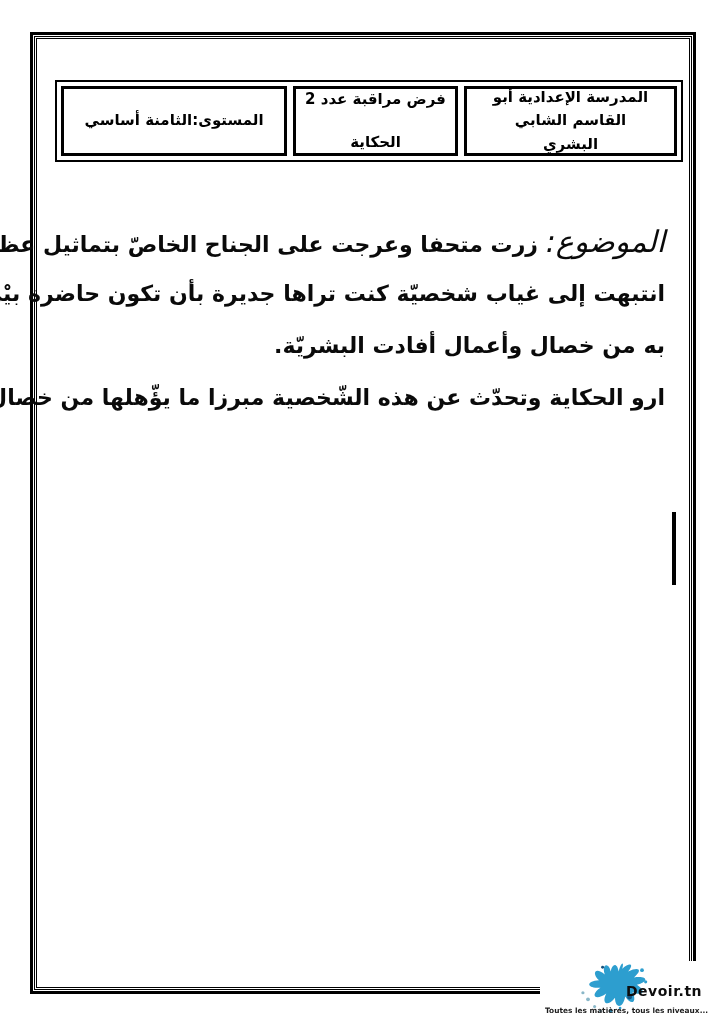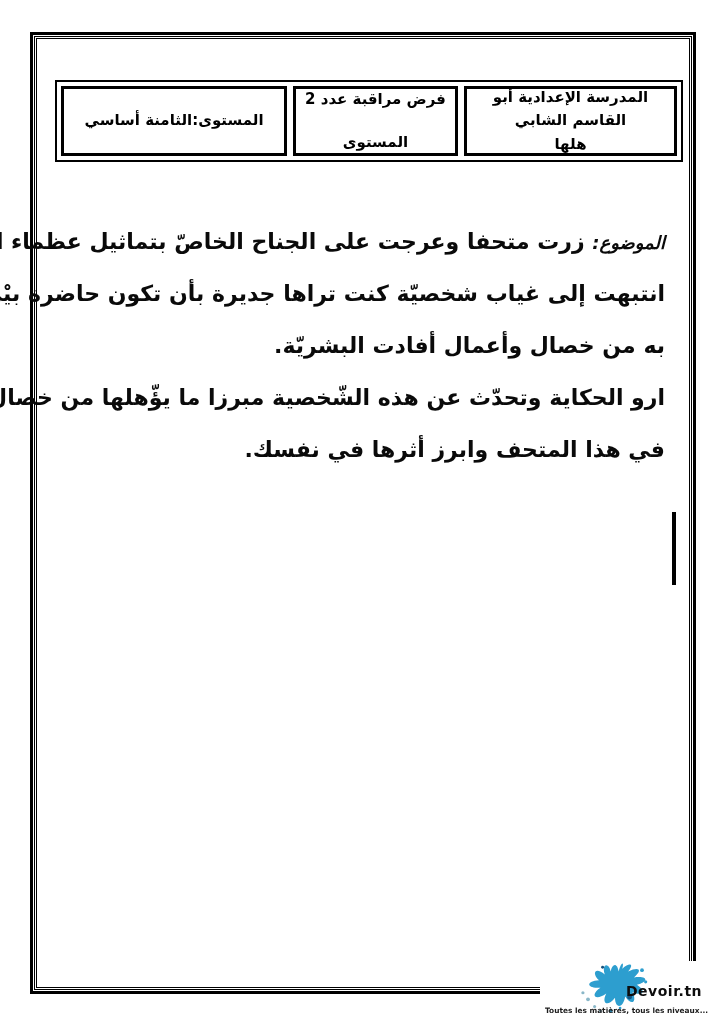--- a/index.html
+++ b/index.html
@@ -43,21 +43,21 @@
   .body-text{
     position:absolute;left:75px;top:216px;width:590px;
     direction:rtl;font-weight:bold;font-size:22px;color:#0a0a0a;
   }
   .t-line{
     height:52px;line-height:52px;white-space:nowrap;
   }
   .t-justify{text-align:justify;text-align-last:justify;}
   .t-center{text-align:right;}
   .topic-label{
-    font-size:18px;font-style:italic;font-weight:bold;
+    font-size:30px;font-style:italic;font-weight:normal;
   }
 
   
   .stray-mark{
     position:absolute;left:672px;top:512px;width:4px;height:73px;background:#000;
   }
 
   
   .logo-box{
     position:absolute;left:540px;top:961px;width:184px;height:63px;
@@ -84,40 +84,39 @@
 
   <div class="frame-outer">
     <div class="frame-mid">
       <div class="frame-inner"></div>
     </div>
   </div>
 
   <div class="header-table">
     <div class="header-cell cell-school">
       <div>المدرسة الإعدادية أبو القاسم الشابي</div>
-      <div>هلها</div>
+      <div>البشري</div>
     </div>
     <div class="header-cell cell-exam">
       <div>فرض مراقبة عدد 2</div>
-      <div>المستوى</div>
+      <div>الحكاية</div>
     </div>
     <div class="header-cell cell-level">
       <div>المستوى:الثامنة أساسي</div>
     </div>
   </div>
 
   <div class="body-text">
     <div class="t-line t-justify">
       <span class="topic-label">الموضوع:</span>
       <span>زرت متحفا وعرجت على الجناح الخاصّ بتماثيل عظماء الإنسانية لكنّك</span>
     </div>
     <div class="t-line t-justify">انتبهت إلى غياب شخصيّة كنت تراها جديرة بأن تكون حاضرة بيْن هذه التماثيل لما تميّزت</div>
     <div class="t-line t-center">به من خصال وأعمال أفادت البشريّة.</div>
     <div class="t-line t-justify">ارو الحكاية وتحدّث عن هذه الشّخصية مبرزا ما يؤّهلها من خصال وأعمال لتكون حاضرة</div>
-    <div class="t-line t-center">في هذا المتحف وابرز أثرها في نفسك.</div>
   </div>
 
   <div class="stray-mark"></div>
 
   <div class="logo-box">
     <svg class="splash" viewBox="0 0 100 85" aria-hidden="true">
       <g fill="#2D9ECF">
         <path d="M55,20 C58,7 63,5 60,16 C70,7 77,9 68,20 C82,13 89,17 76,28 C95,25 97,34 80,38 C93,46 89,55 74,48 C81,63 72,67 64,54 C61,71 50,71 50,56 C40,69 31,64 38,50 C23,61 15,52 30,42 C11,44 9,33 28,32 C17,21 24,13 36,24 C31,9 42,7 44,20 C46,9 53,7 55,20 Z"></path>
         <circle cx="87" cy="18" r="2.6"></circle>
         <circle cx="92" cy="34" r="2.2"></circle>

